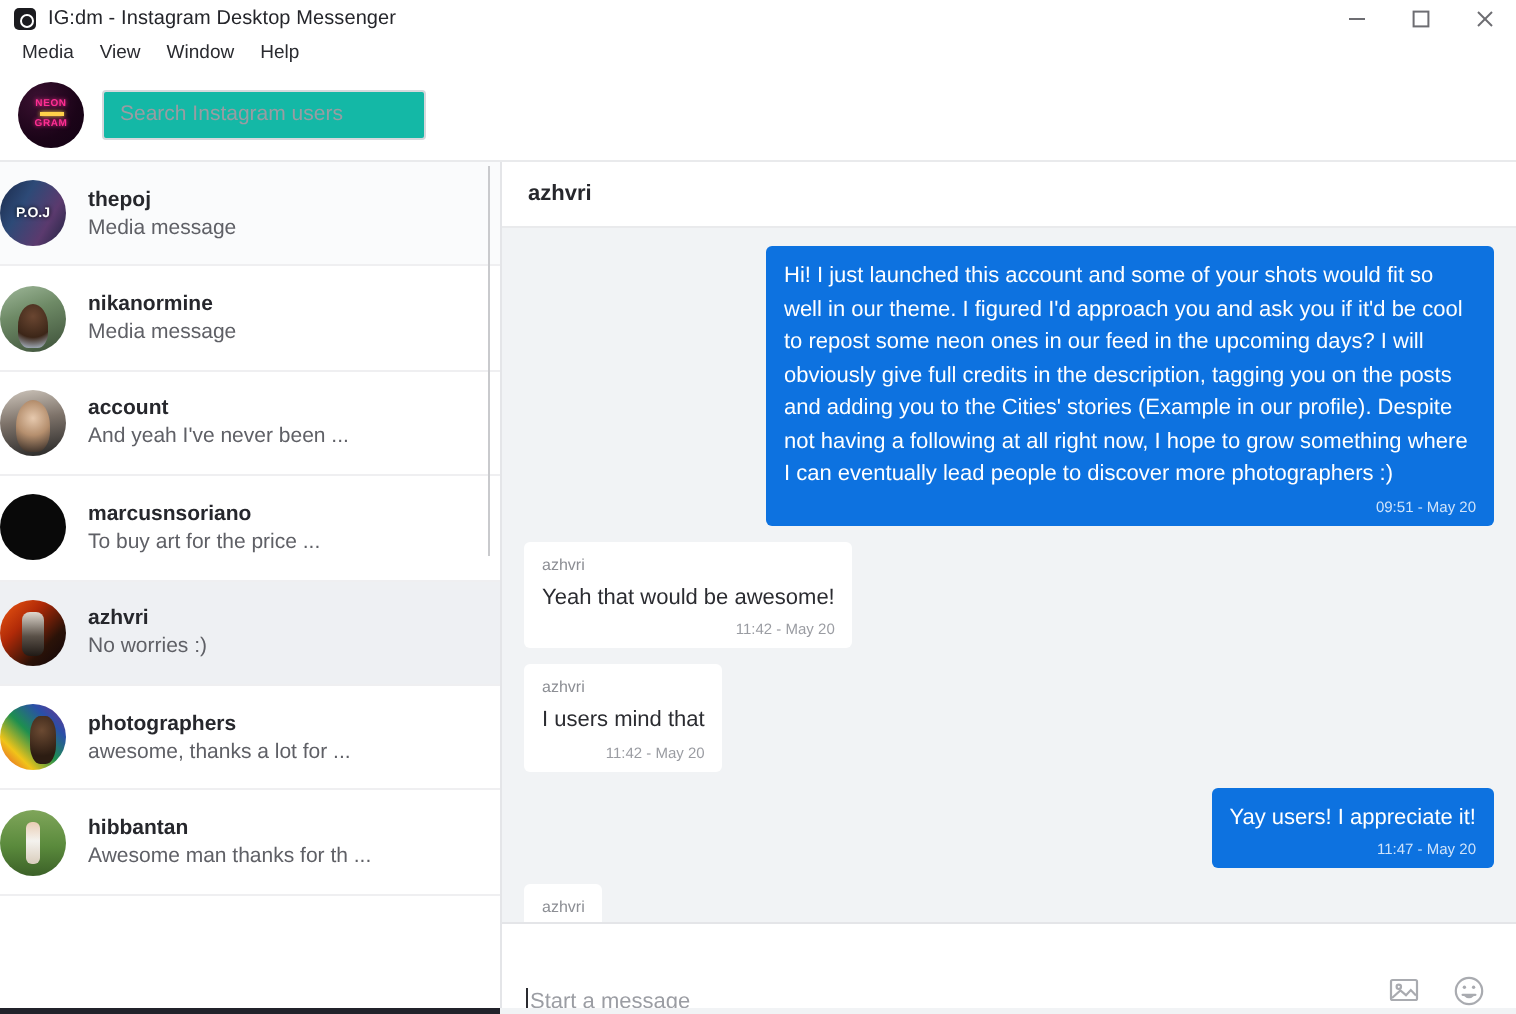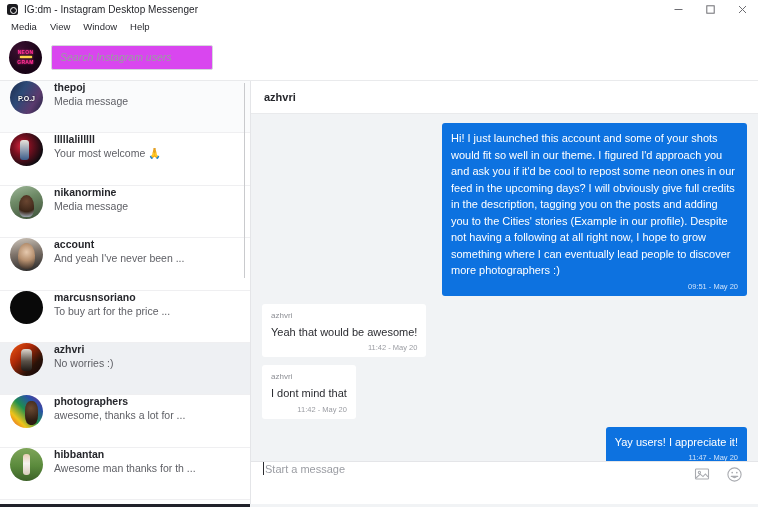--- a/index.html
+++ b/index.html
@@ -133,27 +133,26 @@
     width: 12px;
     height: 1.5px;
     background: #ffd24a;
     box-shadow: 0 0 2px #ffd24a;
   }
   .search-input {
     width: 162px;
     height: 25px;
     border: 1px solid #d6d8dc;
     border-radius: 2px;
-    background: #d946ef;
+    background: #14b8a6;
     font-family: "Liberation Sans", sans-serif;
     font-size: 10.5px;
     color: #2a2b30;
     padding: 0 8px;
     outline: none;
-    font-style: italic;
   }
   .search-input::placeholder { color: #9a9ca2; }
 
   
   .body {
     flex: 1;
     display: flex;
     min-height: 0;
     background: #ffffff;
   }
@@ -163,22 +162,23 @@
     width: 250px;
     min-width: 250px;
     background: #ffffff;
     position: relative;
     overflow: hidden;
   }
   .convo-list { position: relative; }
   .convo {
     height: 52.4px;
     display: flex;
+    align-items: center;
     gap: 11px;
-    padding-left: 10px;
+    padding-left: 0;
     padding-right: 12px;
     border-bottom: 1px solid #efeff1;
     background: #ffffff;
   }
   .convo.selected { background: #eef0f3; }
   .convo.alt { background: #fafbfc; }
 
   .conv-avatar {
     width: 33px;
     height: 33px;
@@ -377,30 +377,30 @@
   }
   .bubble-time {
     font-size: 7.5px;
     text-align: right;
     margin-top: 3px;
     line-height: 9px;
   }
   .bubble.out .bubble-time { color: #cfe3fa; }
   .bubble.in .bubble-time { color: #9a9ca2; }
 
-  .bubble.wide { width: 305px; max-width: 369px; }
+  .bubble.wide { width: 364px; max-width: 369px; }
 
   
   .composer {
     height: 46px;
     min-height: 46px;
     background: #ffffff;
     border-top: 1px solid #e4e5e8;
     display: flex;
-    align-items: flex-start;
+    align-items: flex-end;
     padding: 0 12px 0 12px;
     gap: 8px;
   }
   .composer-input-wrap {
     flex: 1;
     display: flex;
     align-items: center;
     position: relative;
     min-width: 0;
   }
@@ -495,27 +495,20 @@
       <div class="convo-list">
 
         <div class="convo alt">
           <div class="conv-avatar av-thepoj"></div>
           <div class="conv-texts">
             <div class="conv-name">thepoj</div>
             <div class="conv-preview">Media message</div>
           </div>
         </div>
 
-        <div class="convo">
-          <div class="conv-avatar av-llll"></div>
-          <div class="conv-texts">
-            <div class="conv-name">lllllalilllll</div>
-            <div class="conv-preview">Your most welcome 🙏</div>
-          </div>
-        </div>
 
         <div class="convo">
           <div class="conv-avatar av-nikan"></div>
           <div class="conv-texts">
             <div class="conv-name">nikanormine</div>
             <div class="conv-preview">Media message</div>
           </div>
         </div>
 
         <div class="convo">
@@ -583,21 +576,21 @@
           <div class="bubble in">
             <div class="bubble-sender">azhvri</div>
             <div class="bubble-text">Yeah that would be awesome!</div>
             <div class="bubble-time">11:42 - May 20</div>
           </div>
         </div>
 
         <div class="msg-row in">
           <div class="bubble in">
             <div class="bubble-sender">azhvri</div>
-            <div class="bubble-text">I dont mind that</div>
+            <div class="bubble-text">I users mind that</div>
             <div class="bubble-time">11:42 - May 20</div>
           </div>
         </div>
 
         <div class="msg-row out">
           <div class="bubble out">
             <div class="bubble-text">Yay users! I appreciate it!</div>
             <div class="bubble-time">11:47 - May 20</div>
           </div>
         </div>

